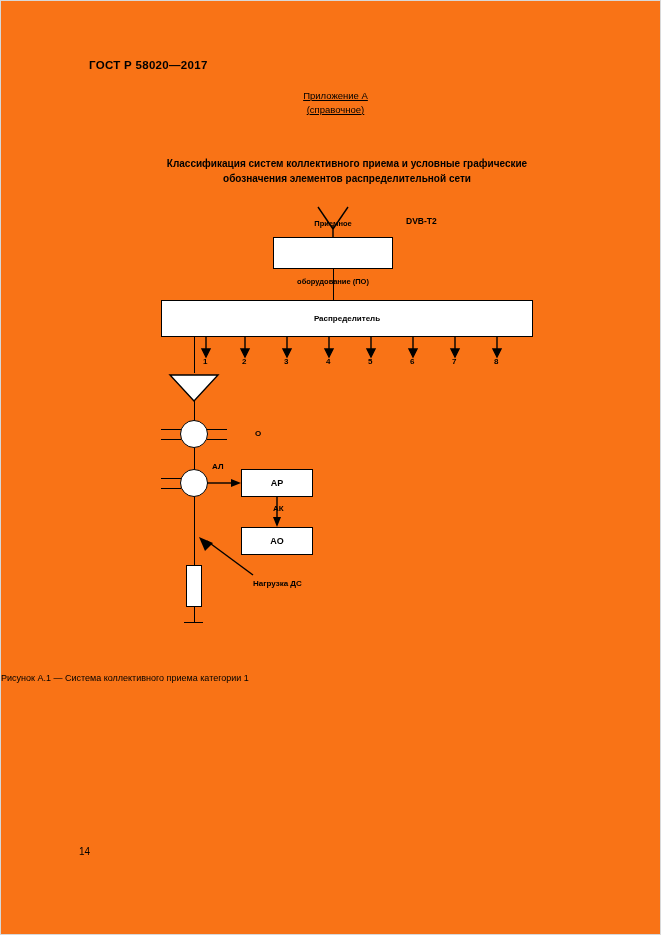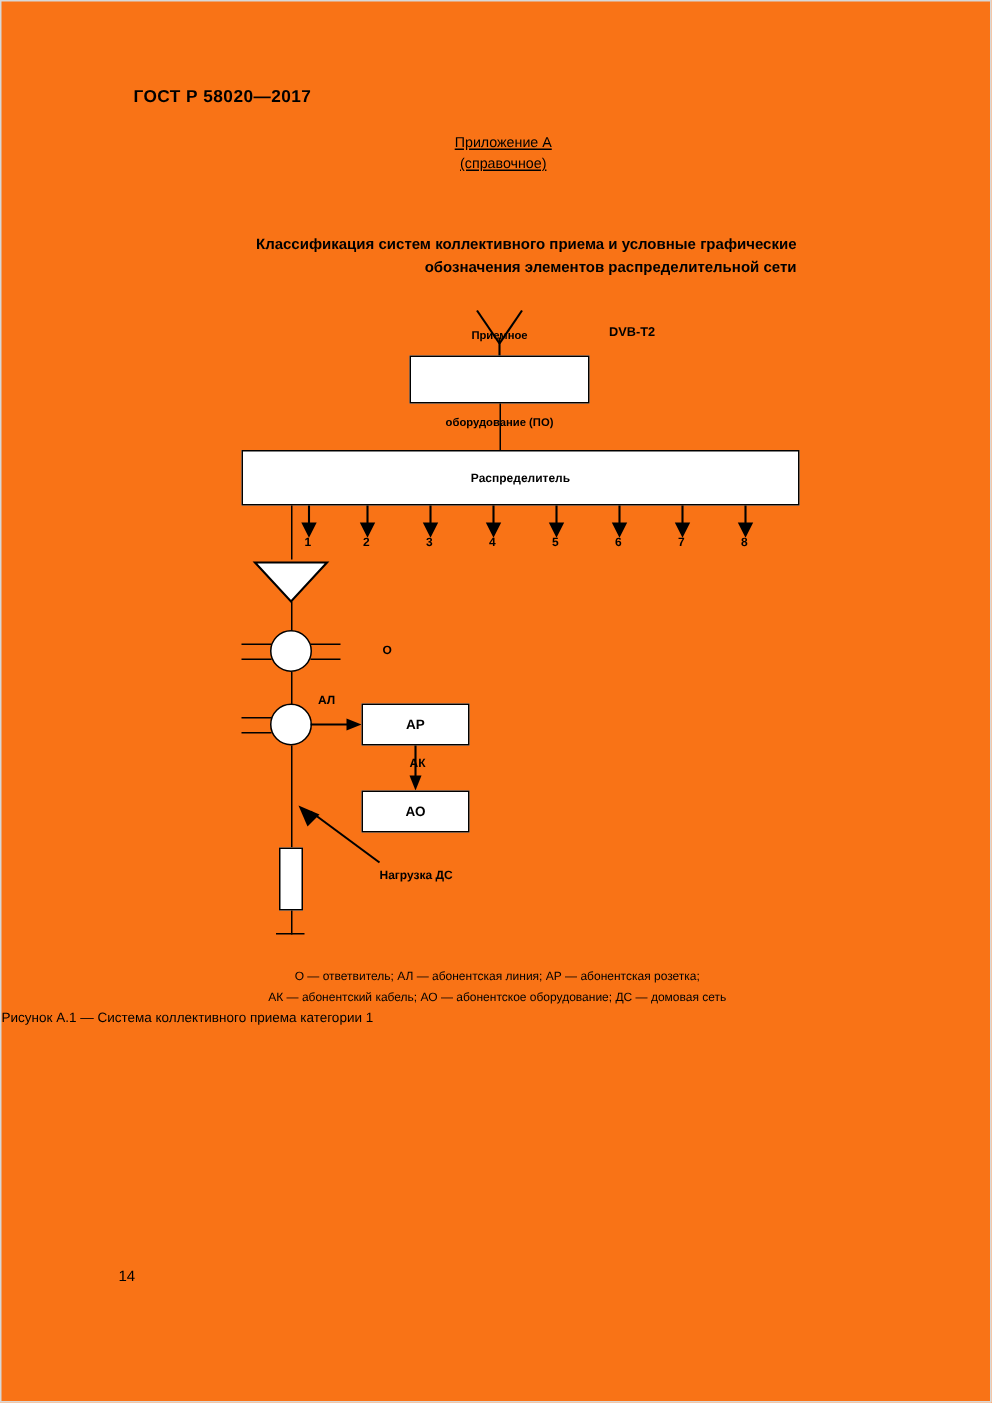--- a/index.html
+++ b/index.html
@@ -39,23 +39,23 @@
     width: 661px;
     text-align: center;
     font-size: 9.5px;
     line-height: 14px;
     text-decoration: underline;
   }
   .annex-label .l2 { display: block; }
   .doc-title {
     position: absolute;
     top: 155px;
-    left: 130px;
+    left: 146px;
     width: 400px;
-    text-align: right;
+    text-align: center;
     font-size: 10px;
     font-weight: bold;
     line-height: 15px;
   }
   
   .diagram {
     position: absolute;
     left: 0px;
     top: 200px;
     width: 661px;
@@ -237,22 +237,18 @@
     <div class="hline" style="left:183px; top:421px; width:19px;"></div>
 
     <svg style="position:absolute; left:196px; top:336px; width:60px; height:42px;" viewBox="0 0 60 42">
       <line x1="56" y1="38" x2="10" y2="4" stroke="#000" stroke-width="1.4"></line>
       <polygon points="2,0 16,6 8,14" fill="#000"></polygon>
     </svg>
     <div class="lbl" style="left:238px; top:378px;margin-left:14px;">Нагрузка ДС</div>
 
   </div>
 
-  <div class="caption-legend">
-    <div>О — ответвитель; АЛ — абонентская линия; АР — абонентская розетка;</div>
-    <div>АК — абонентский кабель; АО — абонентское оборудование; ДС — домовая сеть</div>
-  </div>
 
   <div class="fig-caption">Рисунок А.1 — Система коллективного приема категории 1</div>
 
   <div class="page-number">14</div>
 
 </div>
 
 </body></html>

